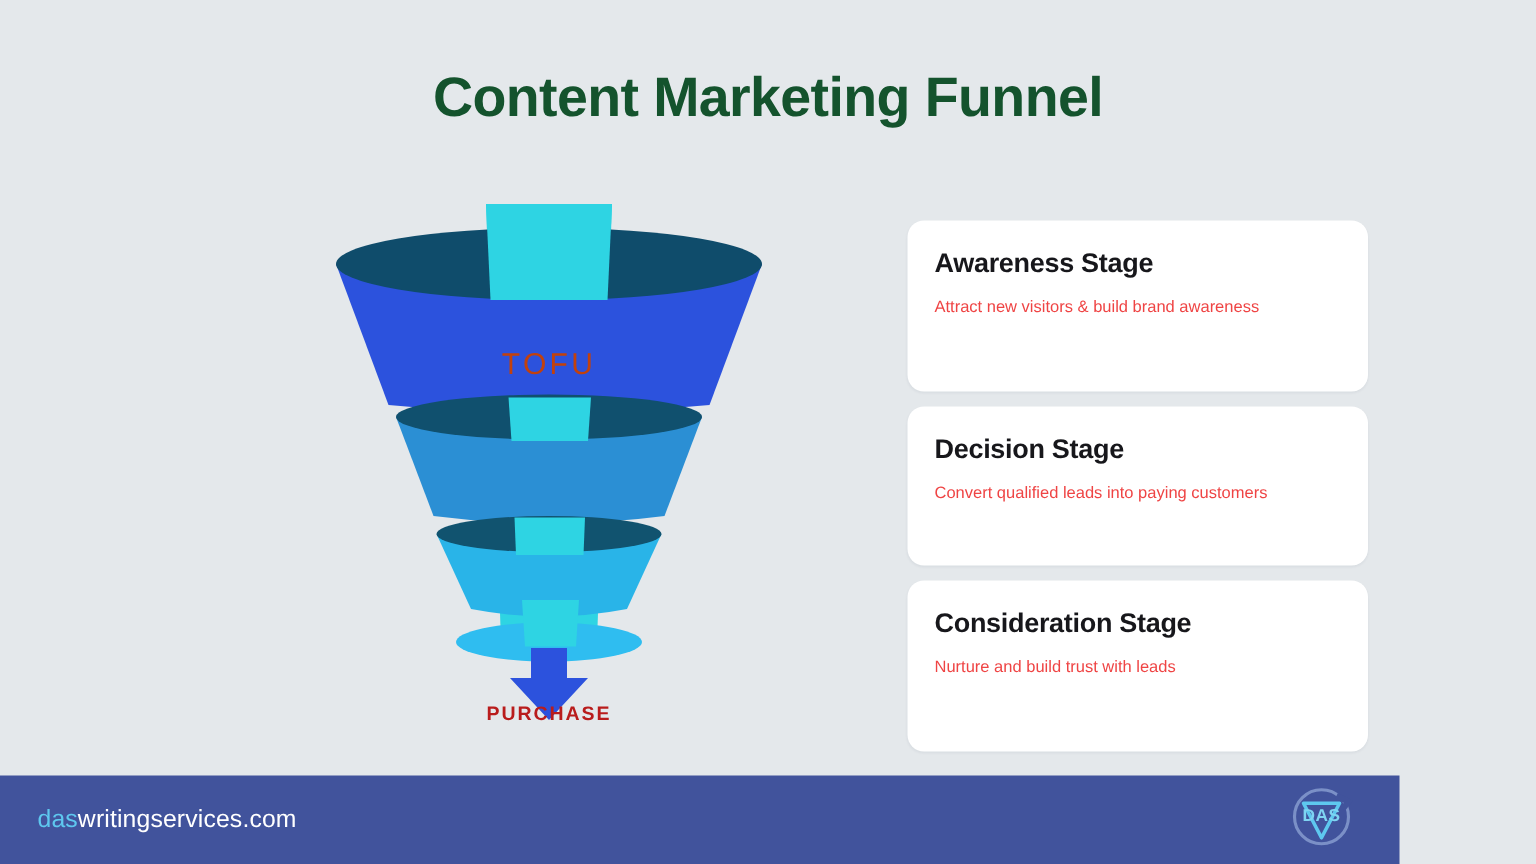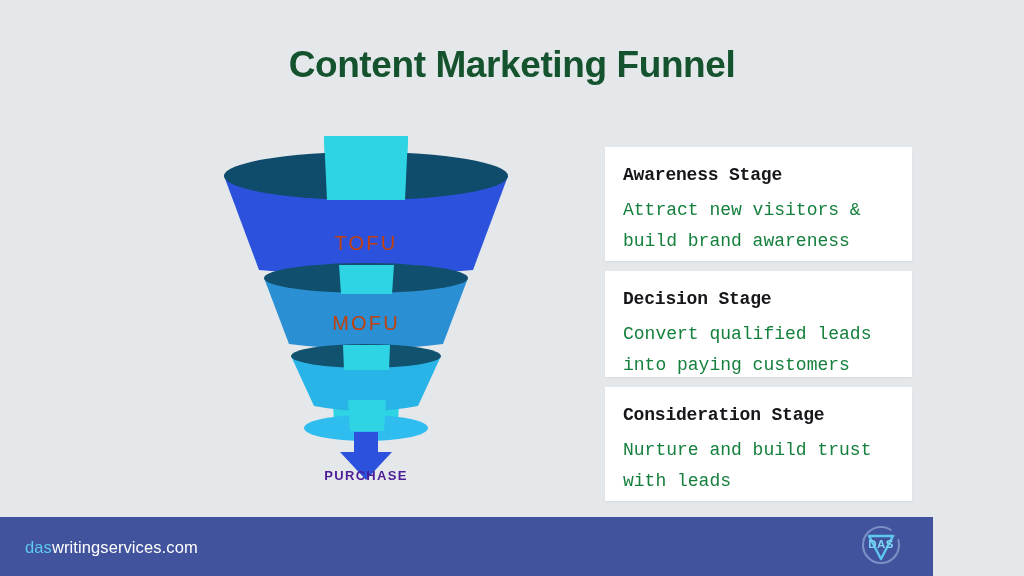--- a/index.html
+++ b/index.html
@@ -43,55 +43,54 @@
     font-weight:500;
     letter-spacing:2.2px;
   }
   .lbl-tofu { top:104px; }
   .lbl-mofu { top:184px; }
   .lbl-bofu { top:250px; }
   .purchase-label {
     position:absolute;
     top:340px; width:100%;
     text-align:center;
-    color:#4c1d95;
+    color:#b91c1c;
     font-size:13px;
     font-weight:bold;
     letter-spacing:1.3px;
   }
 
   
   .cards {
     position:absolute;
     left:605px; top:147px;
     width:307px;
   }
   .card {
     background:#ffffff;
-    border-radius:0;
+    border-radius:11px;
     padding:18px 18px 16px 18px;
     margin-bottom:10px;
     box-shadow:0 1px 2px rgba(25,35,60,0.06);
-    font-family:Liberation Mono, monospace;
   }
   .card:last-child { margin-bottom:0; }
   .card-h1 { height:114px; }
   .card-h2 { height:114px; }
   .card-h3 { height:106px; }
   .card-title {
     font-size:18px;
     font-weight:bold;
     color:#17171b;
     letter-spacing:-0.2px;
     margin-bottom:10px;
   }
   .card-desc {
-    font-size:18px;
+    font-size:11px;
     line-height:1.72;
-    color:#15803d;
+    color:#ef4444;
   }
 
   
   .footer {
     position:absolute;
     left:0; bottom:0;
     width:933px; height:59px;
     background:#41539c;
     margin-top:47px;
   }
@@ -151,21 +150,20 @@
         <path d="M147,217 L194,217 L193,242 L148,242 Z" fill="#2ED4E3"></path>
       </g>
 
       <ellipse cx="170" cy="300" rx="62" ry="13" fill="#2FBDF0"></ellipse>
       <path d="M152,272 L190,272 L188,303 L154,303 Z" fill="#2ED4E3"></path>
 
       <path d="M158,304 L182,304 L182,324 L196,324 L170,352 L144,324 L158,324 Z" fill="#2C52DD"></path>
     </svg>
 
     <div class="funnel-label lbl-tofu">TOFU</div>
-    <div class="funnel-label lbl-mofu">MOFU</div>
     <div class="purchase-label">PURCHASE</div>
   </div>
 
   <div class="cards">
 
     <div class="card card-h1">
       <div class="card-title">Awareness Stage</div>
       <div class="card-desc">Attract new visitors &amp; build brand awareness</div>
     </div>
 

